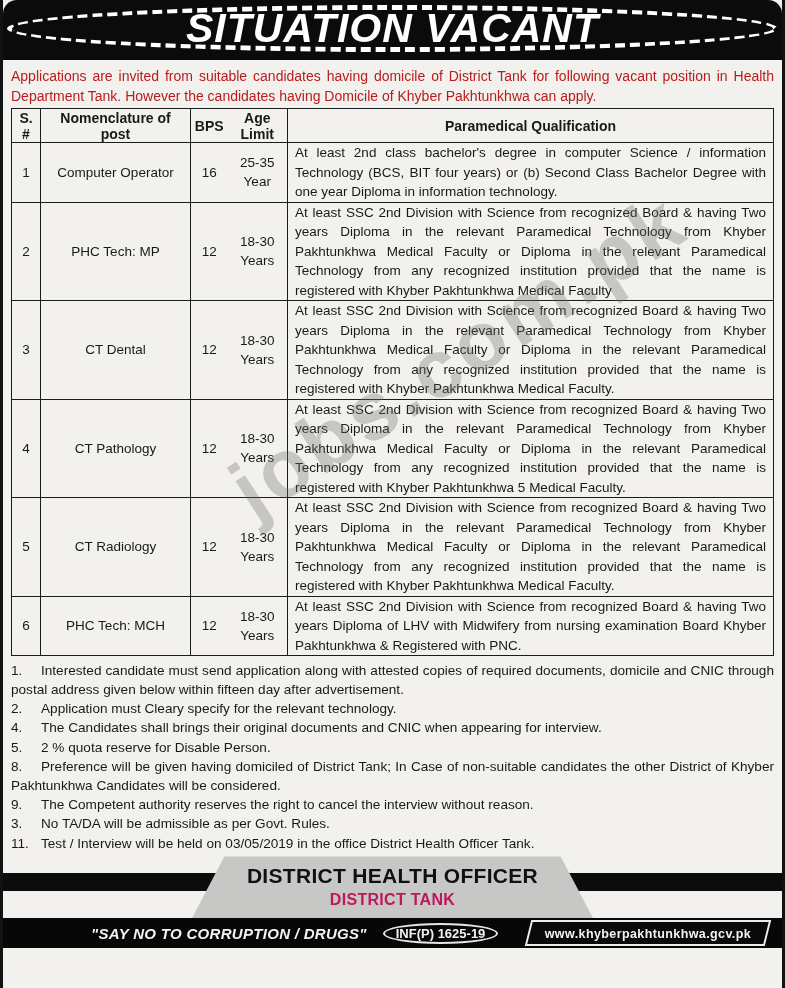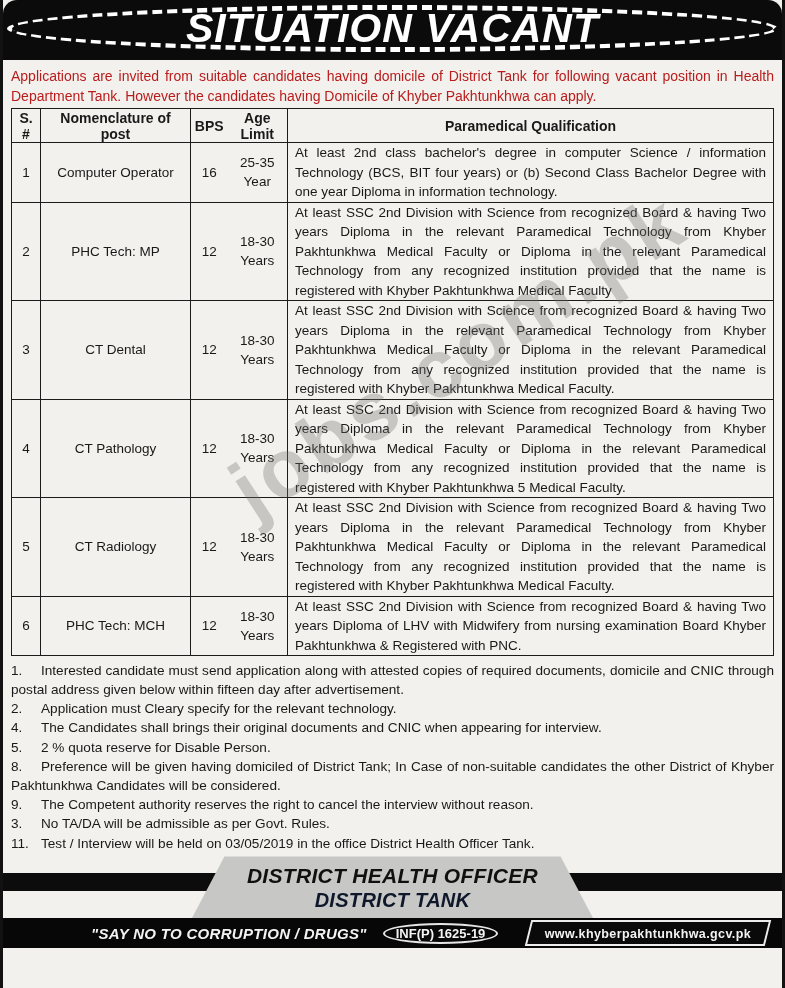--- a/index.html
+++ b/index.html
@@ -85,24 +85,24 @@
     position:absolute; top:17px; height:18px; width:45%;
     background:#0c0c0c; z-index:1;
   }
   .stripe.left  { left:0; }
   .stripe.right { right:0; }
   .trapezoid {
     position:absolute; left:50%; transform:translateX(-50%);
     top:0; width:410px; height:70px;
     background:#c7c7c5; z-index:2;
     clip-path:polygon(9% 0, 91% 0, 100% 100%, 0 100%);
-    text-align:center; padding-top:7px;font-style:italic;
+    text-align:center; padding-top:7px;
   }
   .sig-line1 { font-size:21px; font-weight:800; color:#101010; line-height:25px; letter-spacing:0.3px; }
-  .sig-line2 { font-size:20px; font-weight:800; color:#0f172a; line-height:24px; letter-spacing:0.3px; }
+  .sig-line2 { font-size:16px; font-weight:800; color:#be185d; line-height:24px; letter-spacing:0.3px; }
   
   .bottombar {
     position:relative; height:30px; background:#070707;
     display:flex; align-items:center; gap:16px;
     padding-left:88px; z-index:3;
   }
   .slogan {
     color:#f3f3f3; font-size:15px; font-weight:700; font-style:italic;
     letter-spacing:0.3px; white-space:nowrap;
   }

